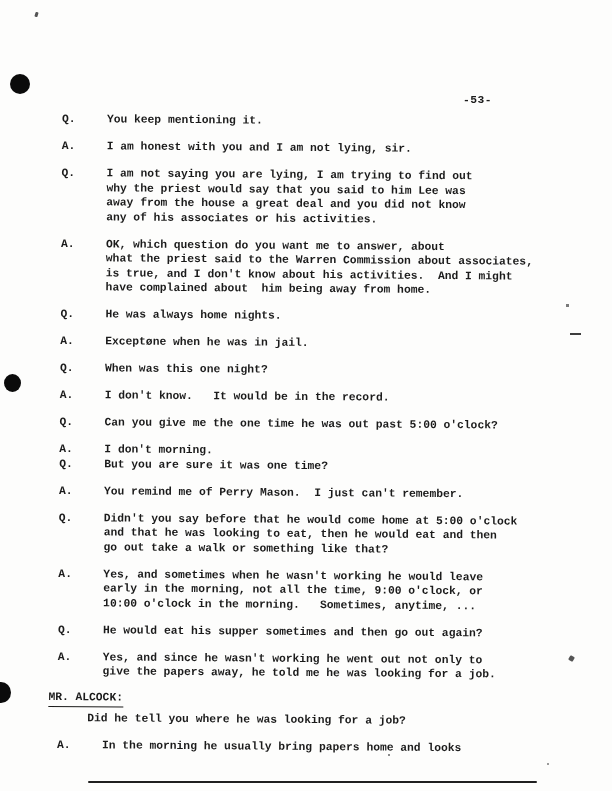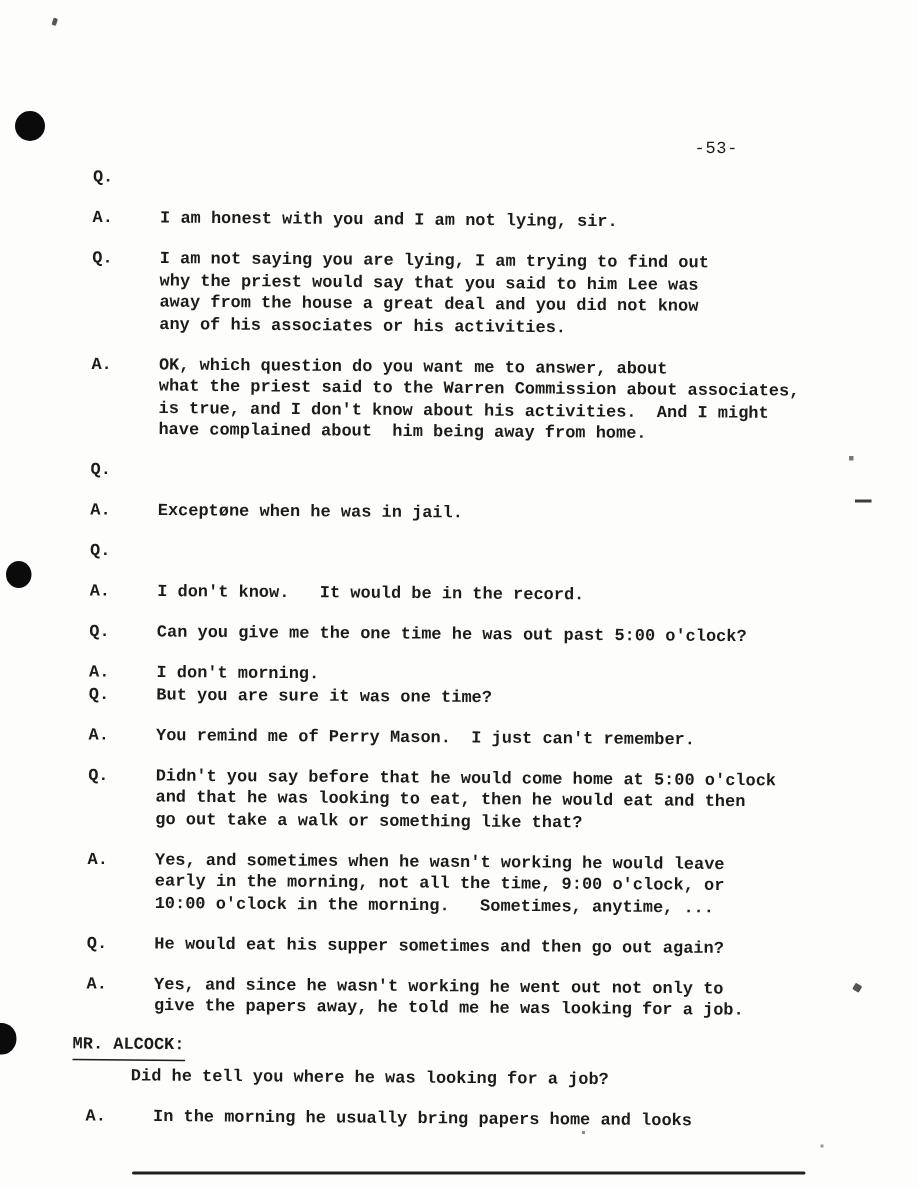--- a/index.html
+++ b/index.html
@@ -5,21 +5,21 @@
   html,body{margin:0;padding:0;}
   body{
     width:612px;height:791px;overflow:hidden;position:relative;
     background:#fdfdfc;
     font-family:"Liberation Mono","DejaVu Sans Mono",monospace;
     color:#1b1b1b;
   }
   .page{position:absolute;inset:0;}
   .page-number{
     position:absolute;left:463px;top:94px;
-    font-size:11.3px;font-weight:400;letter-spacing:0.5px;
+    font-size:11.3px;font-weight:700;letter-spacing:0.5px;
   }
   .transcript{
     position:absolute;left:62px;top:112px;width:540px;
     transform:rotate(0.45deg);transform-origin:0 0;
     font-size:11.3px;font-weight:700;
   }
   .entry{margin-top:12.5px;}
   .entry:first-child{margin-top:0;}
   .row{display:flex;height:14.5px;line-height:14.5px;}
   .lab{width:45px;flex:none;}
@@ -61,20 +61,21 @@
   <div class="speck speck-4"></div>
   <div class="speck speck-5"></div>
   <div class="speck speck-6"></div>
 
   <div class="page-number">-53-</div>
 
   <div class="transcript" id="transcript">
       <div class="entry">
         <div class="row">
           <span class="lab">Q.</span>
+          <span class="txt">You keep mentioning it.</span>
         </div>
       </div>
       <div class="entry">
         <div class="row">
           <span class="lab">A.</span>
           <span class="txt">I am honest with you and I am not lying, sir.</span>
         </div>
       </div>
       <div class="entry">
         <div class="row">
@@ -108,31 +109,33 @@
           <span class="txt">is true, and I don't know about his activities.  And I might</span>
         </div>
         <div class="row">
           <span class="lab"></span>
           <span class="txt">have complained about  him being away from home.</span>
         </div>
       </div>
       <div class="entry">
         <div class="row">
           <span class="lab">Q.</span>
+          <span class="txt">He was always home nights.</span>
         </div>
       </div>
       <div class="entry">
         <div class="row">
           <span class="lab">A.</span>
           <span class="txt">Exceptøne when he was in jail.</span>
         </div>
       </div>
       <div class="entry">
         <div class="row">
           <span class="lab">Q.</span>
+          <span class="txt">When was this one night?</span>
         </div>
       </div>
       <div class="entry">
         <div class="row">
           <span class="lab">A.</span>
           <span class="txt">I don't know.   It would be in the record.</span>
         </div>
       </div>
       <div class="entry">
         <div class="row">

